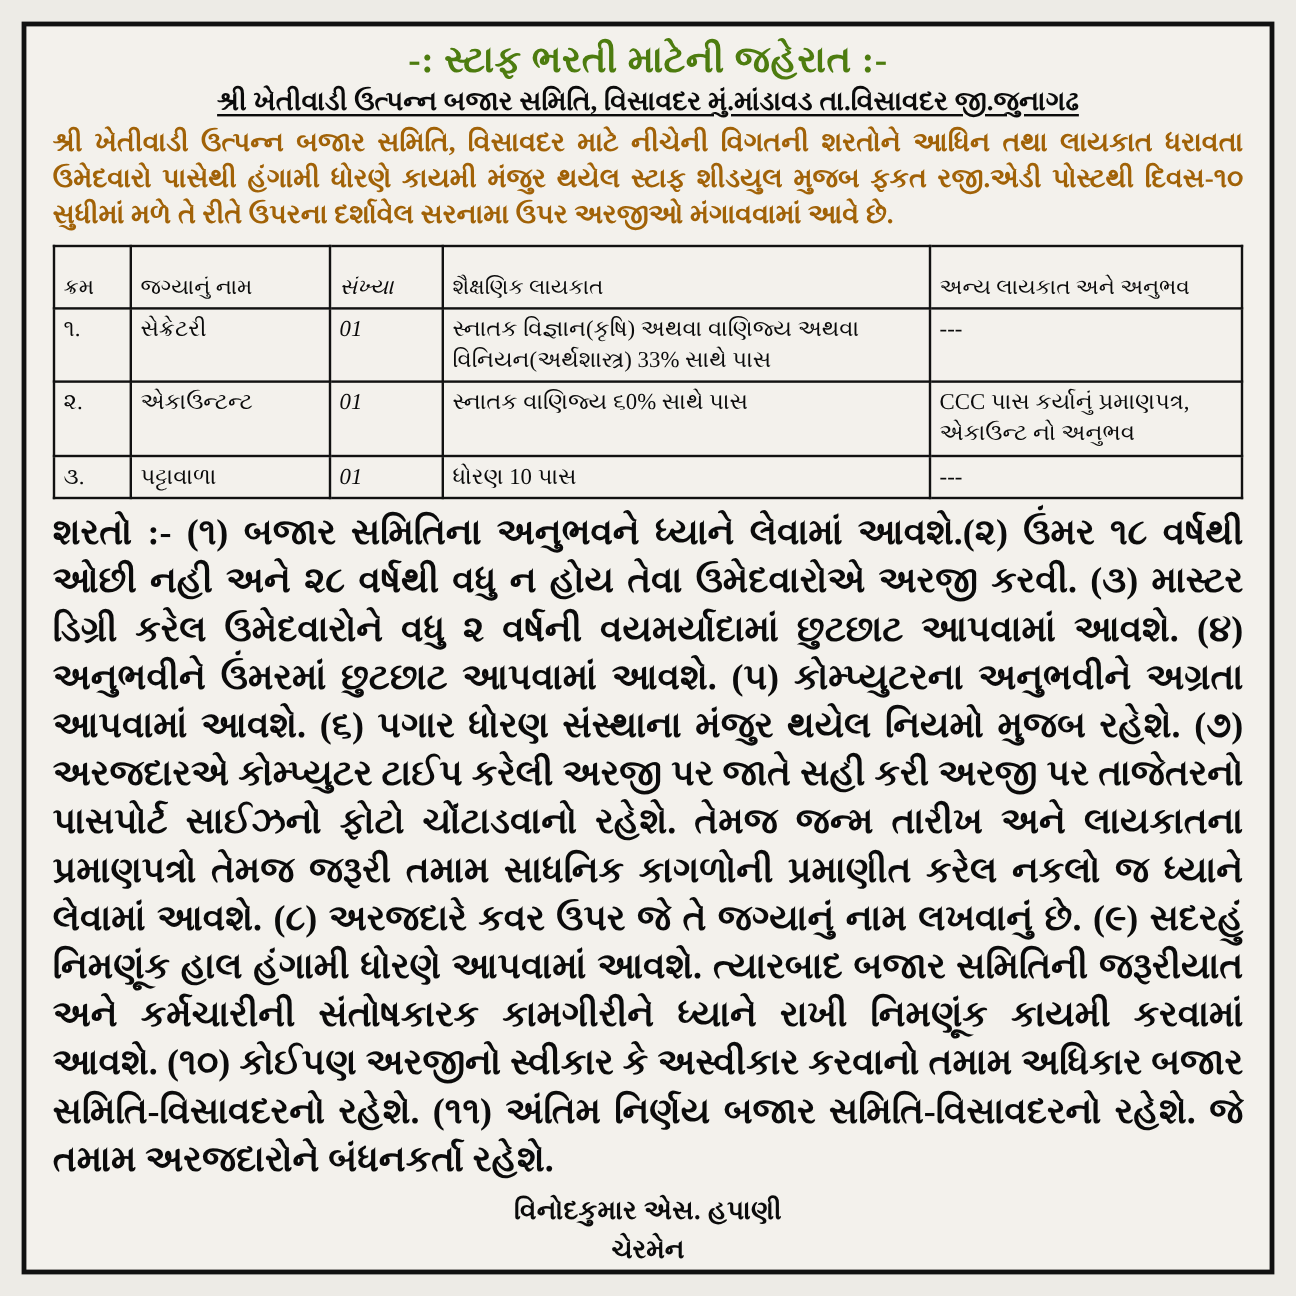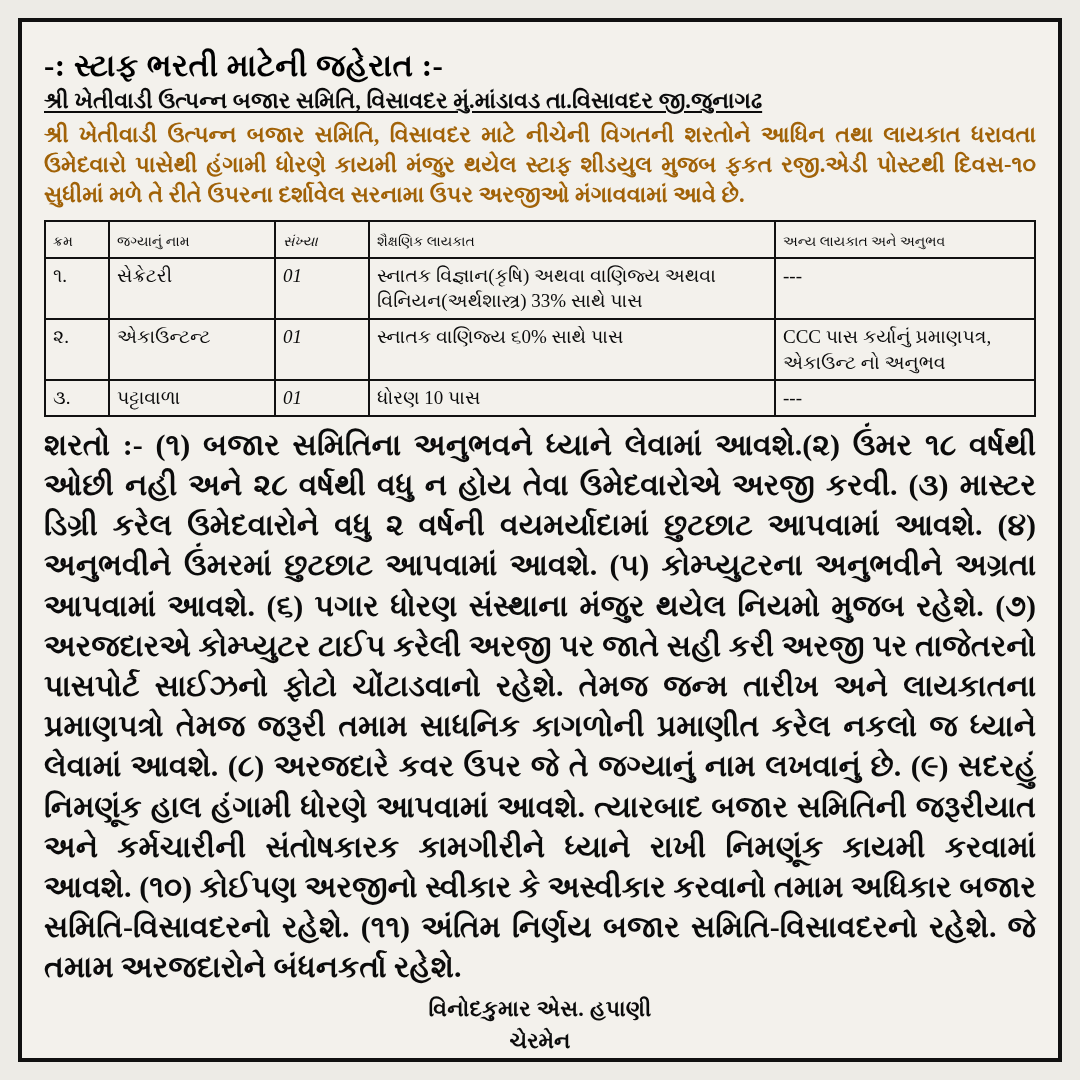--- a/index.html
+++ b/index.html
@@ -25,28 +25,29 @@
     position: relative;
     width: 100%;
     height: 100%;
     background: #f3f1ec;
     border: 4px solid #111;
     box-sizing: border-box;
     padding: 10px 22px 12px 22px;
     box-shadow: inset 0 0 0 1px #f3f1ec;
   }
   .headline {
+    text-align: center;
     font-weight: bold;
     font-size: 31px;
     letter-spacing: 0.5px;
-    margin: 16px 0 2px 0;
-    color: #000000;
+    margin: 0 0 2px 0;
+    color: #4d7c0f;
   }
   .subhead {
-    text-align: left;
+    text-align: center;
     font-weight: bold;
     font-size: 22.5px;
     color: #0b0b0b;
     text-decoration: underline;
     text-underline-offset: 3px;
     margin: 4px 0 6px 0;
     white-space: nowrap;
   }
   .intro {
     font-size: 22.5px;
@@ -66,22 +67,22 @@
   }
   table.jobs td, table.jobs th {
     border: 2px solid #111;
     padding: 4px 7px;
     vertical-align: top;
     font-weight: normal;
     text-align: left;
     line-height: 1.35;
   }
   table.jobs thead td {
-    font-size: 14px;
-    padding-top: 11px;
+    font-size: 18px;
+    padding-top: 21px;
     padding-bottom: 5px;
   }
   .col-krm { width: 48px; text-align: center; }
   .col-post { width: 150px; }
   .col-num { width: 78px; text-align: left; font-style: italic; }
   .col-edu { width: 390px; }
   .col-other { width: auto; }
   .cell-center { text-align: center; }
   .conditions {
     font-size: 30px;

